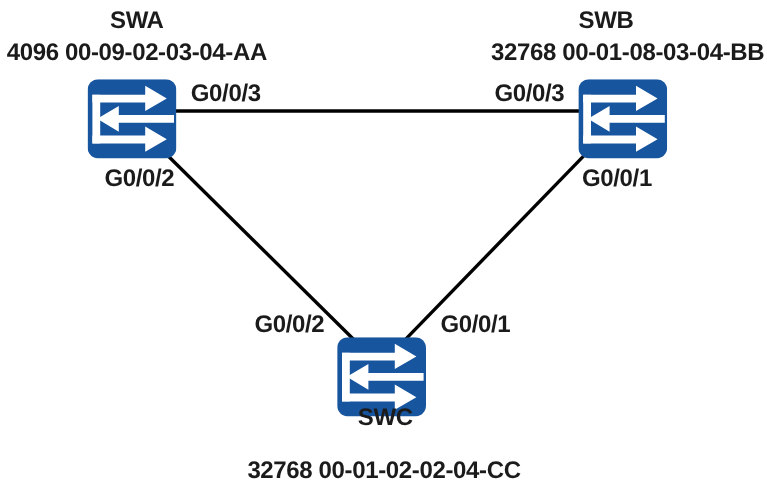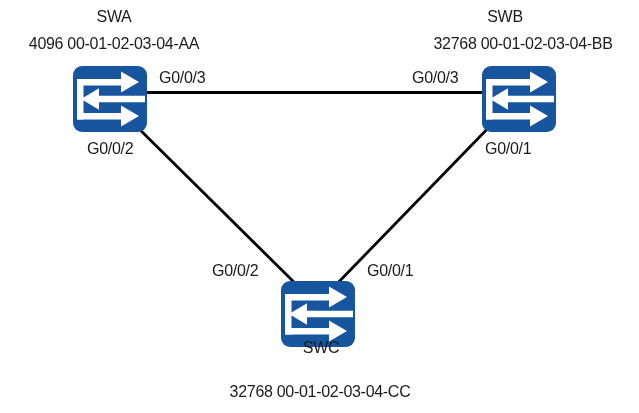--- a/index.html
+++ b/index.html
@@ -32,25 +32,26 @@
   }
   .switch{
     position:absolute;
     width:74px;height:66px;
   }
   .switch svg{display:block;width:74px;height:66px;}
   .sw-body{fill:var(--switch-blue);}
   .sw-arrow{fill:var(--arrow-white);}
   .lbl{
     position:absolute;
-    font-size:16px;
+    font-size:20px;
     line-height:22px;
     letter-spacing:-0.3px;
     white-space:nowrap;
     color:var(--text-color);
+    font-weight:bold;
   }
   .centered{transform:translateX(-50%);}
 </style>
 </head>
 <body>
 
 <svg width="0" height="0" style="position:absolute" aria-hidden="true">
   <defs>
     <g id="sw-icon">
       <rect class="sw-body" x="0" y="0" width="74" height="66" rx="9"></rect>
@@ -84,27 +85,27 @@
         <use href="#sw-icon"></use>
       </svg>
   </div>
   <div class="switch" style="left:281px;top:281px">
     <svg viewBox="0 0 74 66">
         <use href="#sw-icon"></use>
       </svg>
   </div>
 
   <div class="lbl centered" style="left:114px;top:6px">SWA</div>
-  <div class="lbl centered" style="left:114px;top:33px">4096 00-01-02-03-04-AA</div>
+  <div class="lbl centered" style="left:114px;top:33px">4096 00-09-02-03-04-AA</div>
   <div class="lbl" style="left:159px;top:67px">G0/0/3</div>
   <div class="lbl" style="left:87px;top:138px">G0/0/2</div>
 
   <div class="lbl centered" style="left:505px;top:6px">SWB</div>
-  <div class="lbl centered" style="left:523px;top:33px">32768 00-01-02-03-04-BB</div>
+  <div class="lbl centered" style="left:523px;top:33px">32768 00-01-08-03-04-BB</div>
   <div class="lbl" style="left:412px;top:67px">G0/0/3</div>
   <div class="lbl" style="left:485px;top:138px">G0/0/1</div>
 
   <div class="lbl centered" style="left:321px;top:337px">SWC</div>
-  <div class="lbl centered" style="left:320px;top:381px">32768 00-01-02-03-04-CC</div>
+  <div class="lbl centered" style="left:320px;top:381px">32768 00-01-02-02-04-CC</div>
   <div class="lbl" style="left:212px;top:260px">G0/0/2</div>
   <div class="lbl" style="left:367px;top:260px">G0/0/1</div>
 
 </div>
 
 </body></html>

